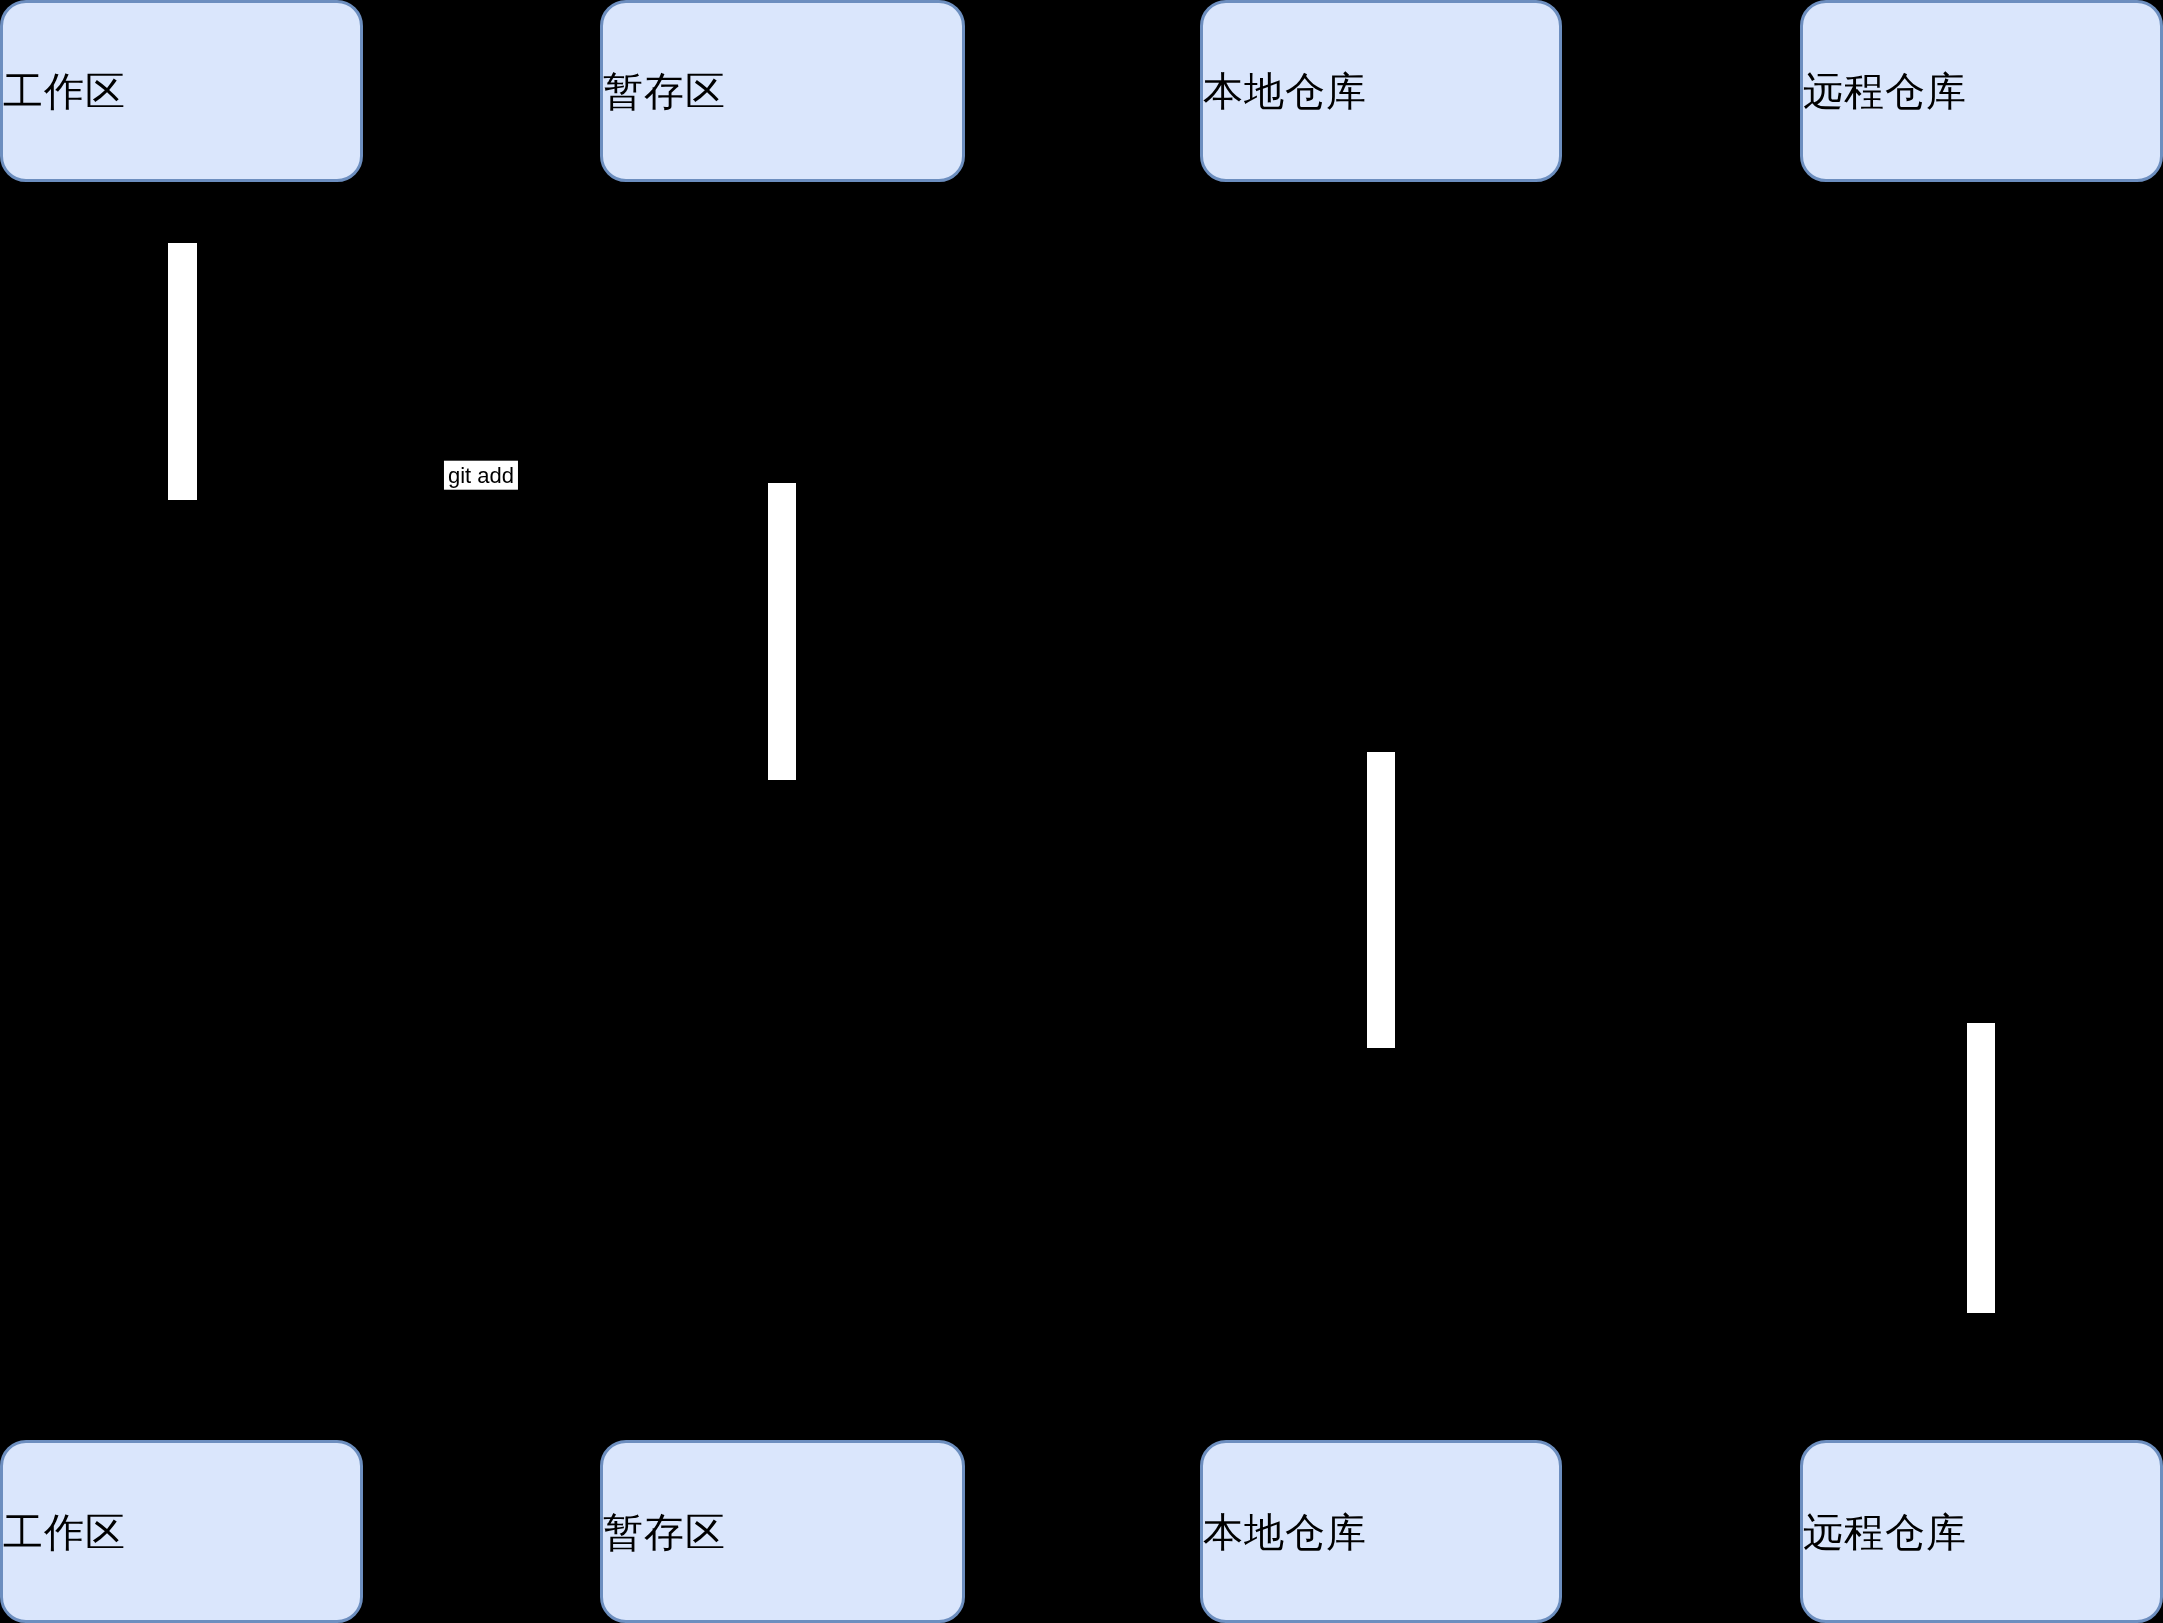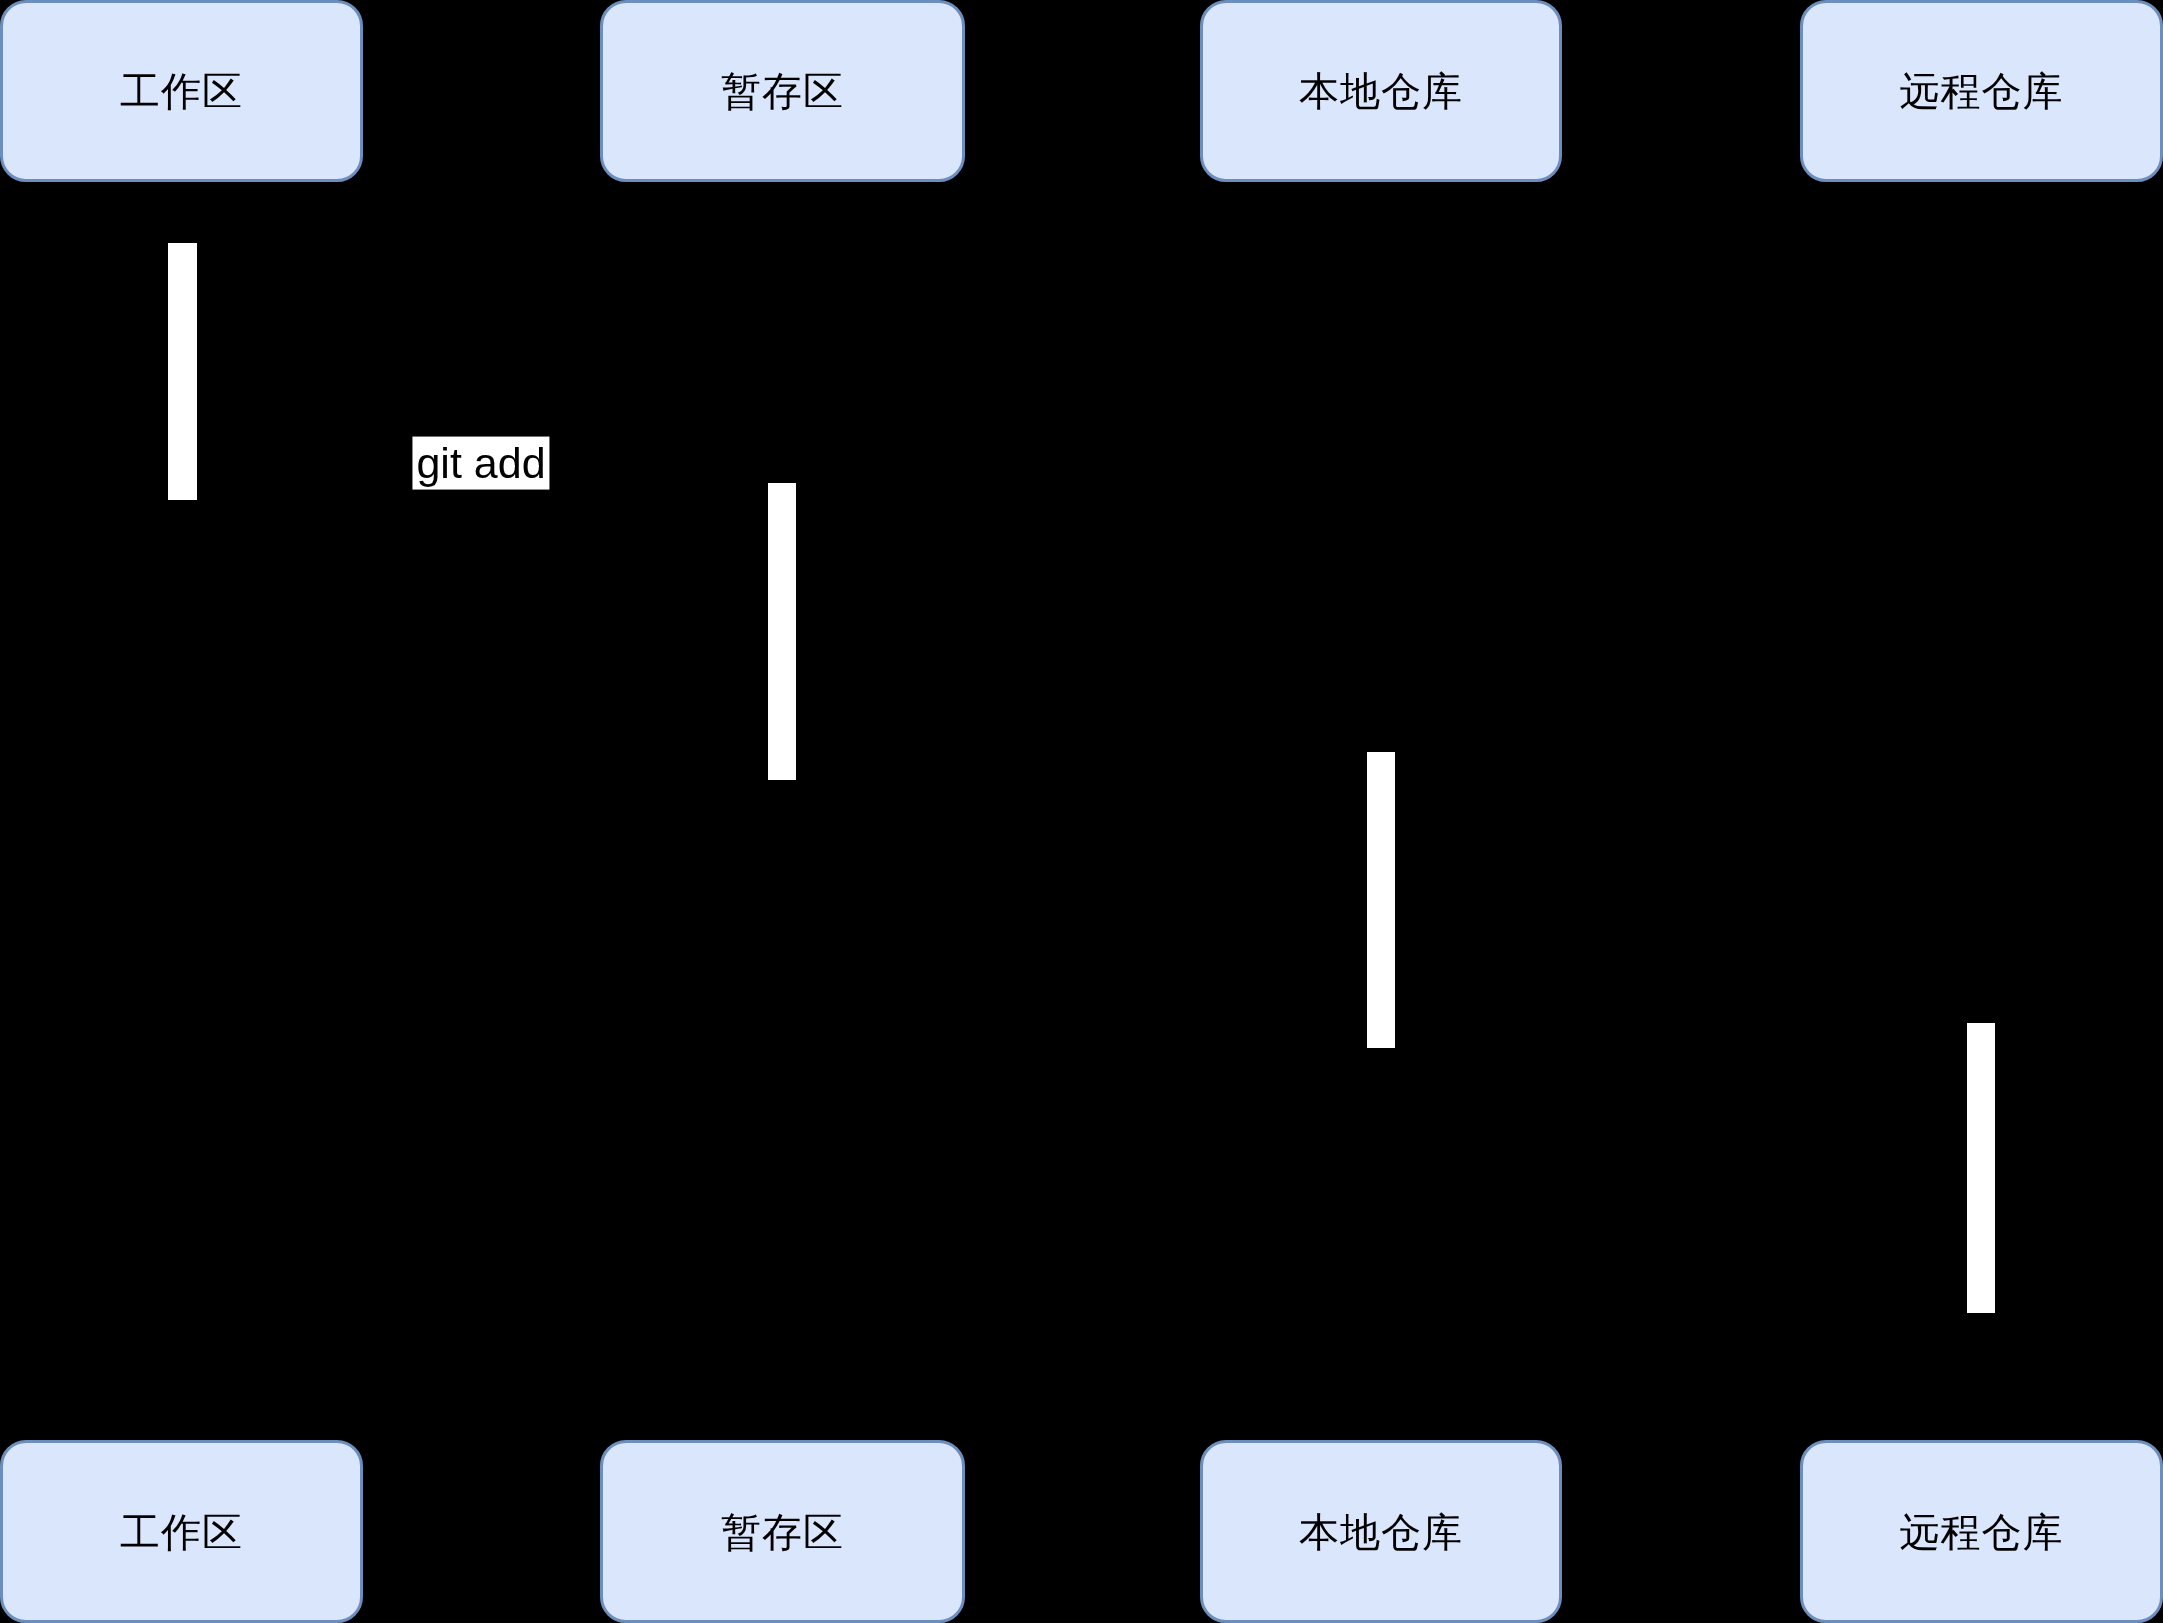--- a/index.html
+++ b/index.html
@@ -20,21 +20,20 @@
 
   
   .participant {
     position: absolute;
     box-sizing: border-box;
     background: #dae6fc;
     border: 3px solid #6c8ebf;
     border-radius: 26px;
     display: flex;
     align-items: center;
-    justify-content: center;
     color: #000000;
     font-size: 40px;
     letter-spacing: 1px;
     line-height: 1;
     white-space: nowrap;
   }
   .participant-label {
     color: #000000;
     font-size: 40px;
   }
@@ -66,21 +65,21 @@
     height: 0;
     border-top: 9px solid transparent;
     border-bottom: 9px solid transparent;
   }
   .message-head.right {
     border-left: 16px solid #000000;
   }
   .message-label {
     position: absolute;
     color: #000000;
-    font-size: 43px;
+    font-size: 22px;
     line-height: 1.15;
     white-space: nowrap;
     transform: translate(-50%, -100%);
   }
   
   .message-label.on-white {
     background: #ffffff;
     padding: 2px 4px;
   }
 </style>

